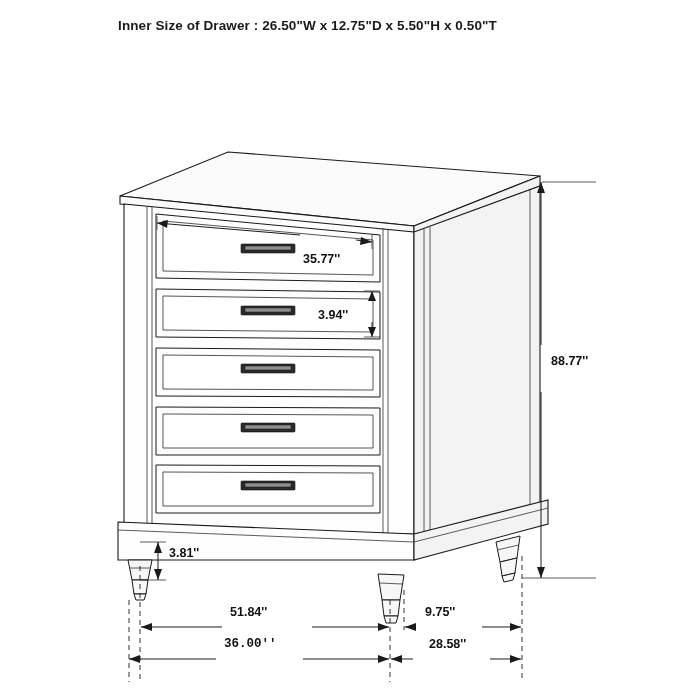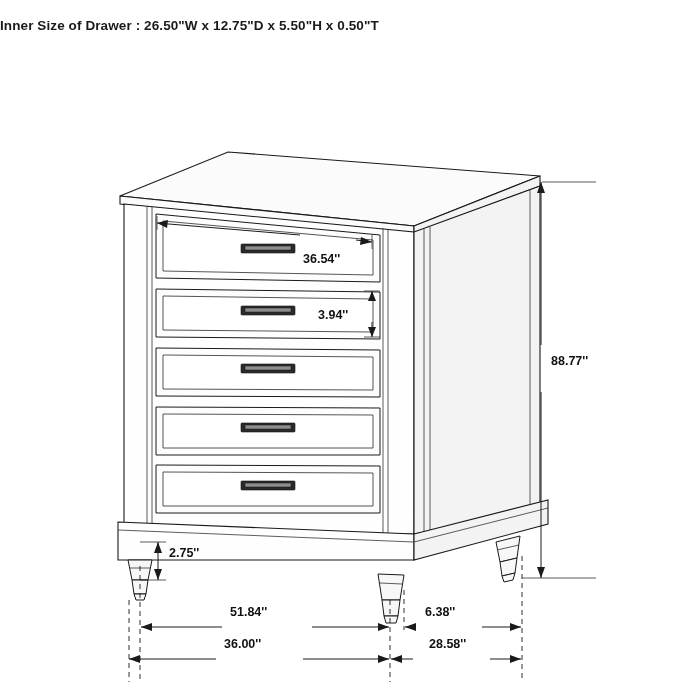--- a/index.html
+++ b/index.html
@@ -13,21 +13,21 @@
     height: 700px;
     background: #ffffff;
     font-family: "Liberation Sans", sans-serif;
     overflow: hidden;
   }
   #title {
     position: absolute;
     top: 18px;
     left: 0;
     width: 615px;
-    text-align: left;
+    text-align: center;
     font-size: 13.5px;
     font-weight: bold;
     color: #1a1a1a;
     letter-spacing: 0.1px;
   }
   .dimlabel {
     position: absolute;
     font-size: 12.5px;
     font-weight: bold;
     color: #111111;
@@ -209,29 +209,29 @@
 
     <g>
       <line class="ln" x1="391" y1="659" x2="413" y2="659"></line>
       <line class="ln" x1="490" y1="659" x2="521" y2="659"></line>
       <polygon fill="#1a1a1a" points="391,659 402,655 402,663"></polygon>
       <polygon fill="#1a1a1a" points="521,659 510,655 510,663"></polygon>
     </g>
 
   </svg>
 
-  <div class="dimlabel" style="left:303px; top:252px;">36.54''</div>
+  <div class="dimlabel" style="left:303px; top:252px;">35.77''</div>
 
   <div class="dimlabel" style="left:318px; top:308px;">3.94''</div>
 
   <div class="dimlabel" style="left:551px; top:354px;">88.77''</div>
 
-  <div class="dimlabel" style="left:169px; top:546px;">2.75''</div>
+  <div class="dimlabel" style="left:169px; top:546px;">3.81''</div>
 
   <div class="dimlabel" style="left:230px; top:605px;">51.84''</div>
 
-  <div class="dimlabel" style="left:425px; top:605px;">6.38''</div>
-
-  <div class="dimlabel" style="left:224px; top:637px;">36.00''</div>
+  <div class="dimlabel" style="left:425px; top:605px;">9.75''</div>
+
+  <div class="dimlabel" style="left:224px; top:637px;font-family:Liberation Mono, monospace;">36.00''</div>
 
   <div class="dimlabel" style="left:429px; top:637px;">28.58''</div>
 
 </div>
 
 </body></html>

